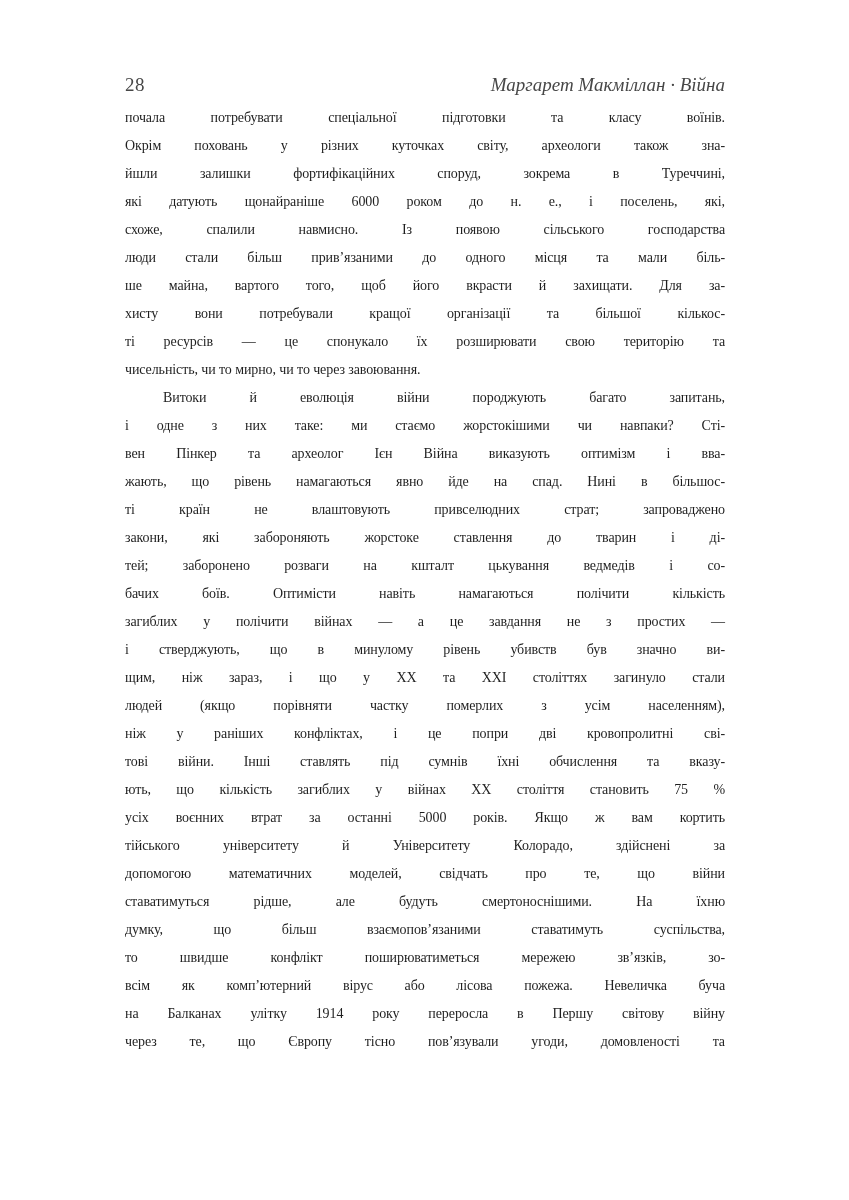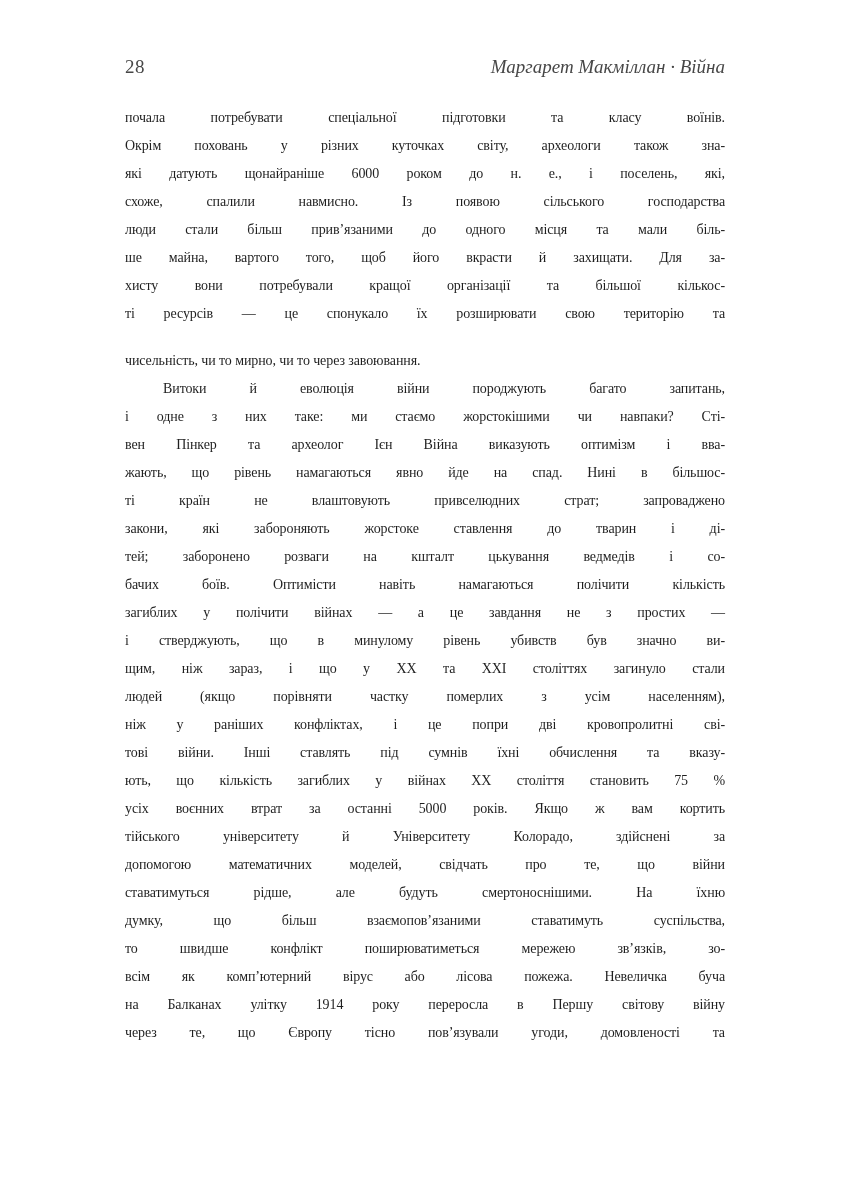--- a/index.html
+++ b/index.html
@@ -10,21 +10,21 @@
   .page {
     position: relative;
     width: 849px;
     height: 1200px;
     background: var(--page-bg, #ffffff);
     overflow: hidden;
     font-family: "Liberation Serif", "DejaVu Serif", serif;
   }
   .running-head {
     position: absolute;
-    top: 56px;
+    top: 74px;
     left: 125px;
     width: 600px;
     display: flex;
     justify-content: space-between;
     align-items: center;
   }
   .folio {
     font-size: 19px;
     color: var(--header-color, #3d3d3d);
     letter-spacing: 0.5px;
@@ -45,37 +45,37 @@
     letter-spacing: -0.1px;
   }
   .line {
     text-align: justify;
     text-align-last: justify;
     white-space: normal;
     height: 28px;
   }
   .line.para-end {
     text-align-last: left;
-    margin-top: 19px;
   }
   .line.indent {
     text-indent: 38px;
   }
 </style>
 </head>
 <body>
 
 <div class="page">
   <header class="running-head">
     <span class="folio">28</span>
     <span class="running-title">Маргарет Макміллан · Війна</span>
   </header>
   <main class="text-block" id="text-block">
       <div class="line">почала потребувати спеціальної підготовки та класу воїнів.</div>
       <div class="line">Окрім поховань у різних куточках світу, археологи також зна-</div>
+      <div class="line">йшли залишки фортифікаційних споруд, зокрема в Туреччині,</div>
       <div class="line">які датують щонайраніше 6000 роком до н. е., і поселень, які,</div>
       <div class="line">схоже, спалили навмисно. Із появою сільського господарства</div>
       <div class="line">люди стали більш прив’язаними до одного місця та мали біль-</div>
       <div class="line">ше майна, вартого того, щоб його вкрасти й захищати. Для за-</div>
       <div class="line">хисту вони потребували кращої організації та більшої кількос-</div>
       <div class="line">ті ресурсів — це спонукало їх розширювати свою територію та</div>
       <div class="line para-end">чисельність, чи то мирно, чи то через завоювання.</div>
       <div class="line indent">Витоки й еволюція війни породжують багато запитань,</div>
       <div class="line">і одне з них таке: ми стаємо жорстокішими чи навпаки? Сті-</div>
       <div class="line">вен Пінкер та археолог Ієн Війна виказують оптимізм і вва-</div>

